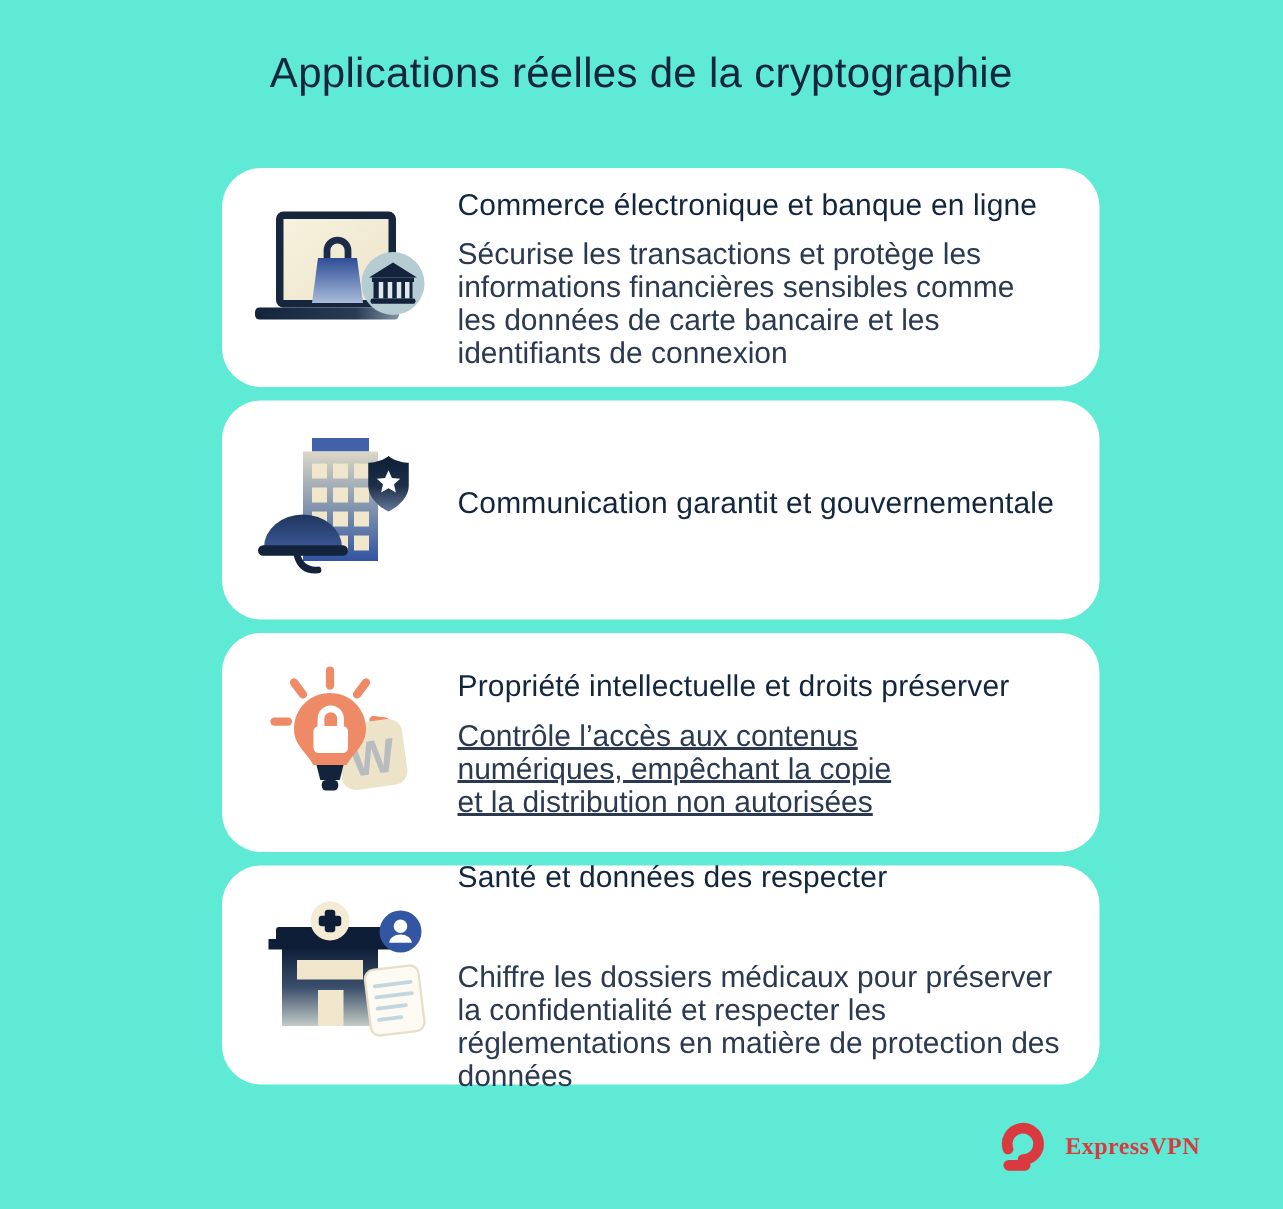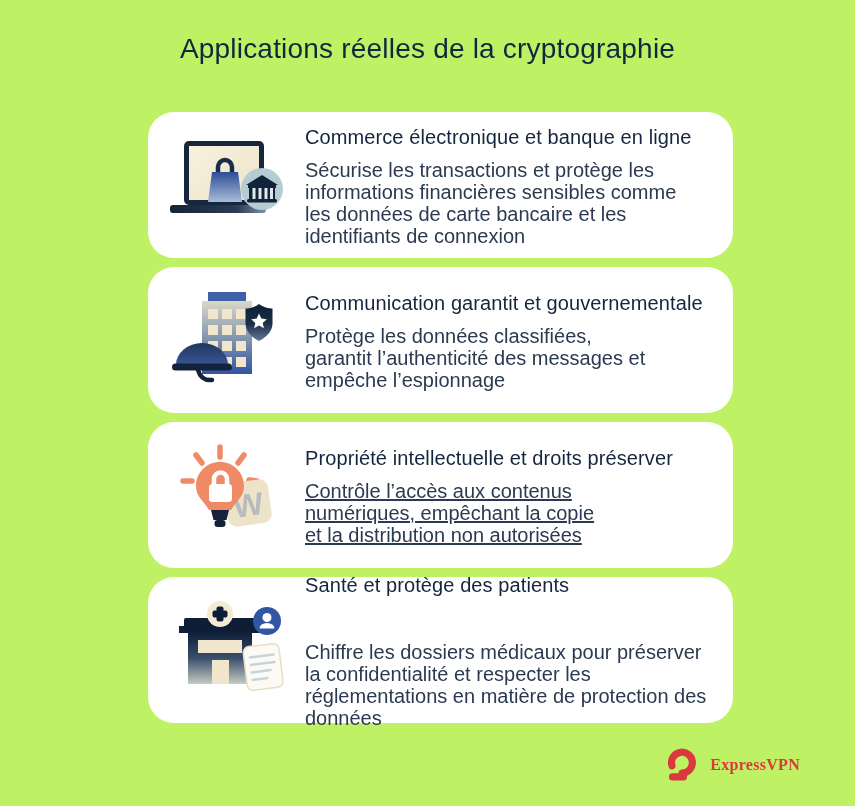--- a/index.html
+++ b/index.html
@@ -1,20 +1,20 @@
 <!DOCTYPE html>
 <html><head>
 <meta charset="utf-8">
 <style>
   * { margin:0; padding:0; box-sizing:border-box; }
   html,body { width:855px; height:806px; }
   body { font-family:"Liberation Sans", sans-serif; }
   .page {
     position:relative; width:855px; height:806px;
-    background:#bef264; overflow:hidden;
+    background:#5eead4; overflow:hidden;
   }
   .page-title {
     position:absolute; top:33px; left:0; width:855px;
     text-align:center; font-size:28px; font-weight:500;
     color:#14263E; letter-spacing:0.2px;
   }
   .card-list {
     position:absolute; left:148px; top:112px; width:585px;
     display:flex; flex-direction:column; gap:9px;
   }
@@ -132,21 +132,20 @@
           </g>
           <g transform="translate(4,58)">
             <path d="M4 23 a26 22 0 0 1 52 0 z" fill="url(#helmGrad)"></path>
             <rect x="0" y="21.5" width="60" height="7" rx="3.5" fill="#13233C"></rect>
             <path d="M26 28 q3 11 14 10" stroke="#13233C" stroke-width="4.5" fill="none" stroke-linecap="round"></path>
           </g>
         </svg>
       </div>
       <div class="card-text">
         <div class="card-title">Communication garantit et gouvernementale</div>
-        <div class="card-desc">Protège les données classifiées, garantit l’authenticité des messages et empêche l’espionnage</div>
       </div>
     </div>
 
     <div class="card">
       <div class="icon-box">
         <svg viewBox="0 0 120 112" xmlns="http://www.w3.org/2000/svg">
           <g stroke="#EF8A67" stroke-width="5.5" stroke-linecap="round">
             <line x1="52" y1="8" x2="52" y2="18"></line>
             <line x1="28" y1="16" x2="34" y2="24"></line>
             <line x1="76" y1="16" x2="70" y2="24"></line>
@@ -198,21 +197,21 @@
             <g stroke="#C3D6DE" stroke-width="2.5" stroke-linecap="round">
               <line x1="83" y1="62" x2="107" y2="62"></line>
               <line x1="83" y1="69.5" x2="107" y2="69.5"></line>
               <line x1="83" y1="77" x2="102" y2="77"></line>
               <line x1="83" y1="84.5" x2="98" y2="84.5"></line>
             </g>
           </g>
         </svg>
       </div>
       <div class="card-text">
-        <div class="card-title">Santé et protège des patients</div>
+        <div class="card-title">Santé et données des respecter</div>
         <div class="card-desc">Chiffre les dossiers médicaux pour préserver la confidentialité et respecter les réglementations en matière de protection des données</div>
       </div>
     </div>
 
   </div>
 
   <div class="brand">
     <svg class="brand-mark" viewBox="0 0 40 40" xmlns="http://www.w3.org/2000/svg">
       <path d="M9.5 21 A 11 11 0 1 1 20 28.5" fill="none" stroke="#DA3940" stroke-width="7.5" stroke-linecap="round"></path>
       <path d="M10 32.5 H 21.5" fill="none" stroke="#DA3940" stroke-width="7.5" stroke-linecap="round"></path>

